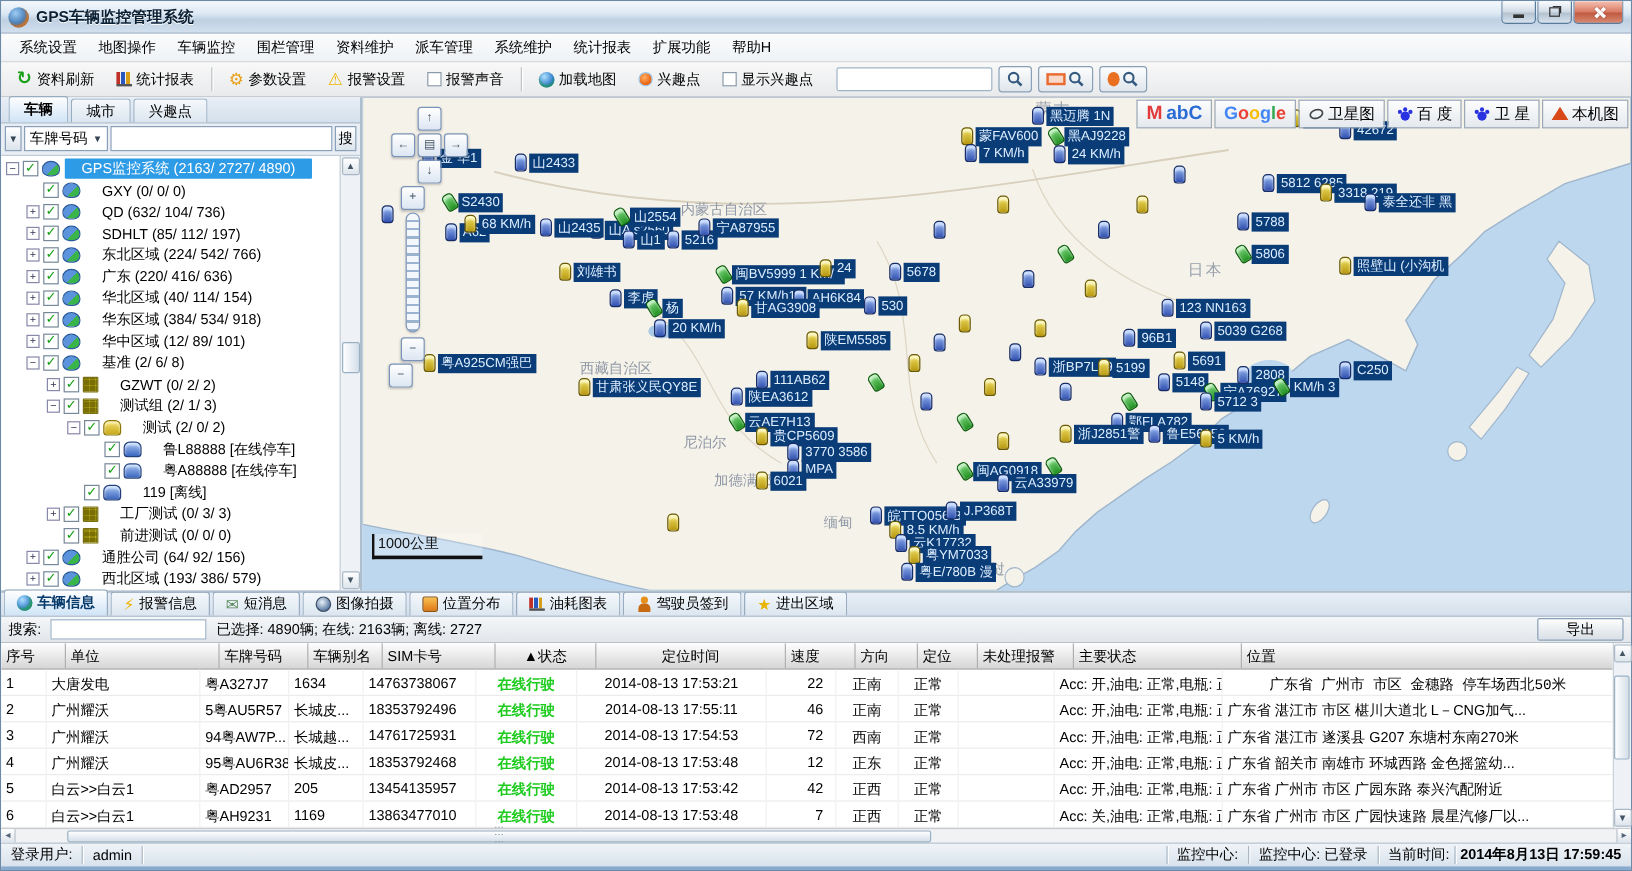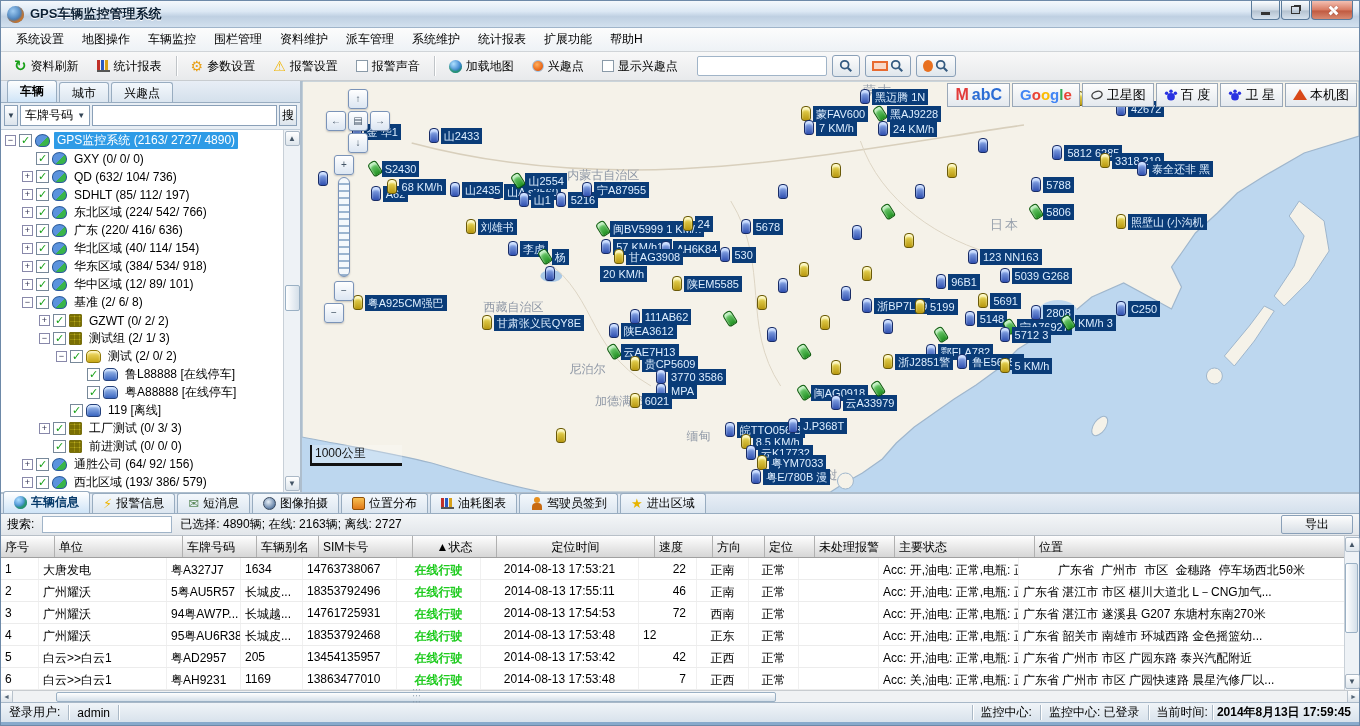--- a/index.html
+++ b/index.html
@@ -58,21 +58,21 @@
   .tree { flex:1; padding:2px 0 0 2px; overflow:hidden; }
   .trow { height:18px; display:flex; align-items:center; white-space:nowrap; }
   .texp { width:11px; height:11px; border:1px solid #88a; background:#fff; font-size:9px; line-height:9px; text-align:center; color:#335; margin-right:3px; flex:none; }
   .texp.none { border:none; background:transparent; }
   .tcb { width:13px; height:13px; border:1px solid #789; background:#fff; color:#15a015; font-size:11px; font-weight:bold; line-height:11px; text-align:center; margin-right:3px; flex:none; }
   .ticon { width:15px; height:13px; margin-right:4px; flex:none; border-radius:3px; }
   .ti-org { background:linear-gradient(135deg,#5b93dd 55%,#39b54a 55%); border:1px solid #2a5a9a; border-radius:50% 50% 40% 40%; }
   .ti-grp { width:13px; background:repeating-linear-gradient(0deg,#b0a820 0 4px,#d8d060 4px 5px),repeating-linear-gradient(90deg,#b0a820 0 4px,#d8d060 4px 5px); background-blend-mode:multiply; border:1px solid #787010; border-radius:1px; }
   .ti-carb { background:linear-gradient(#a8c4f0,#3a66c0); border:1px solid #24407a; border-radius:5px 5px 3px 3px; box-shadow:inset 0 2px 2px #d8e8ff; }
   .ti-cary { background:linear-gradient(#f4e070,#c8a818); border:1px solid #907808; border-radius:5px 5px 3px 3px; box-shadow:inset 0 2px 2px #fcf4c0; }
-  .tlabel { padding:0 3px; }
+  .tlabel { padding:0 14px; }
   .trow.sel .tlabel { background:#2e9be6; color:#fff; border-radius:1px; }
   .vscroll { width:17px; background:#eef2f6; border-left:1px solid #c8d0d8; display:flex; flex-direction:column; align-items:center; }
   .varrow { width:15px; height:15px; border:1px solid #aab8c6; background:linear-gradient(#fff,#dde5ec); font-size:8px; color:#456; display:flex; align-items:center; justify-content:center; border-radius:2px; margin:1px 0; }
   .vtrack { flex:1; width:15px; position:relative; }
   .vthumb { position:absolute; left:0; width:15px; border:1px solid #9ab0c4; border-radius:2px; background:linear-gradient(90deg,#fff,#d4dfe9); }
 
   
   .map { flex:1; position:relative; overflow:hidden; background:#bdd7ef; }
   .map svg.base { position:absolute; inset:0; width:100%; height:100%; }
   .rlabel { position:absolute; color:#8f98a6; font-size:12px; white-space:nowrap; transform:translate(-50%,-50%); }
@@ -448,21 +448,21 @@
             <span class="mlabel">刘雄书</span>
           </span>
           <span class="marker" style="left: 19.5%; top: 39%;">
             <span class="car b"></span>
             <span class="mlabel">李虎</span>
           </span>
           <span class="marker" style="left: 22.5%; top: 41%;">
             <span class="car g"></span>
             <span class="mlabel">杨</span>
           </span>
-          <span class="marker" style="left: 23%; top: 45%; gap: 43px;">
+          <span class="marker" style="left: 23%; top: 45%;">
             <span class="car b"></span>
             <span class="mlabel">20 KM/h</span>
           </span>
           <span class="marker" style="left: 4.8%; top: 52%;">
             <span class="car y"></span>
             <span class="mlabel">粤A925CM强巴</span>
           </span>
           <span class="marker" style="left: 17%; top: 57%;">
             <span class="car y"></span>
             <span class="mlabel">甘肃张义民QY8E</span>
@@ -913,21 +913,21 @@
             <span class="td" style="width: 326px; text-align: left;">广东省 湛江市 遂溪县 G207 东塘村东南270米</span>
           </div>
           <div class="trowt">
             <span class="td" style="width: 38px; text-align: left;">4</span>
             <span class="td" style="width: 128px; text-align: left;">广州耀沃</span>
             <span class="td" style="width: 74px; text-align: left;">95粤AU6R38</span>
             <span class="td" style="width: 62px; text-align: left;">长城皮...</span>
             <span class="td" style="width: 94px; text-align: left;">18353792468</span>
             <span class="td green" style="width: 84px; text-align: center;">在线行驶</span>
             <span class="td" style="width: 158px; text-align: center;">2014-08-13 17:53:48</span>
-            <span class="td" style="width: 58px; padding-right: 10px;">12</span>
+            <span class="td" style="width: 58px; text-align: right; padding-right: 10px;">12</span>
             <span class="td" style="width: 52px; text-align: center;">正东</span>
             <span class="td" style="width: 50px; text-align: center;">正常</span>
             <span class="td" style="width: 80px; text-align: left;"></span>
             <span class="td" style="width: 140px; text-align: left;">Acc: 开,油电: 正常,电瓶: 正常,未...</span>
             <span class="td" style="width: 326px; text-align: left;">广东省 韶关市 南雄市 环城西路 金色摇篮幼...</span>
           </div>
           <div class="trowt">
             <span class="td" style="width: 38px; text-align: left;">5</span>
             <span class="td" style="width: 128px; text-align: left;">白云&gt;&gt;白云1</span>
             <span class="td" style="width: 74px; text-align: left;">粤AD2957</span>

